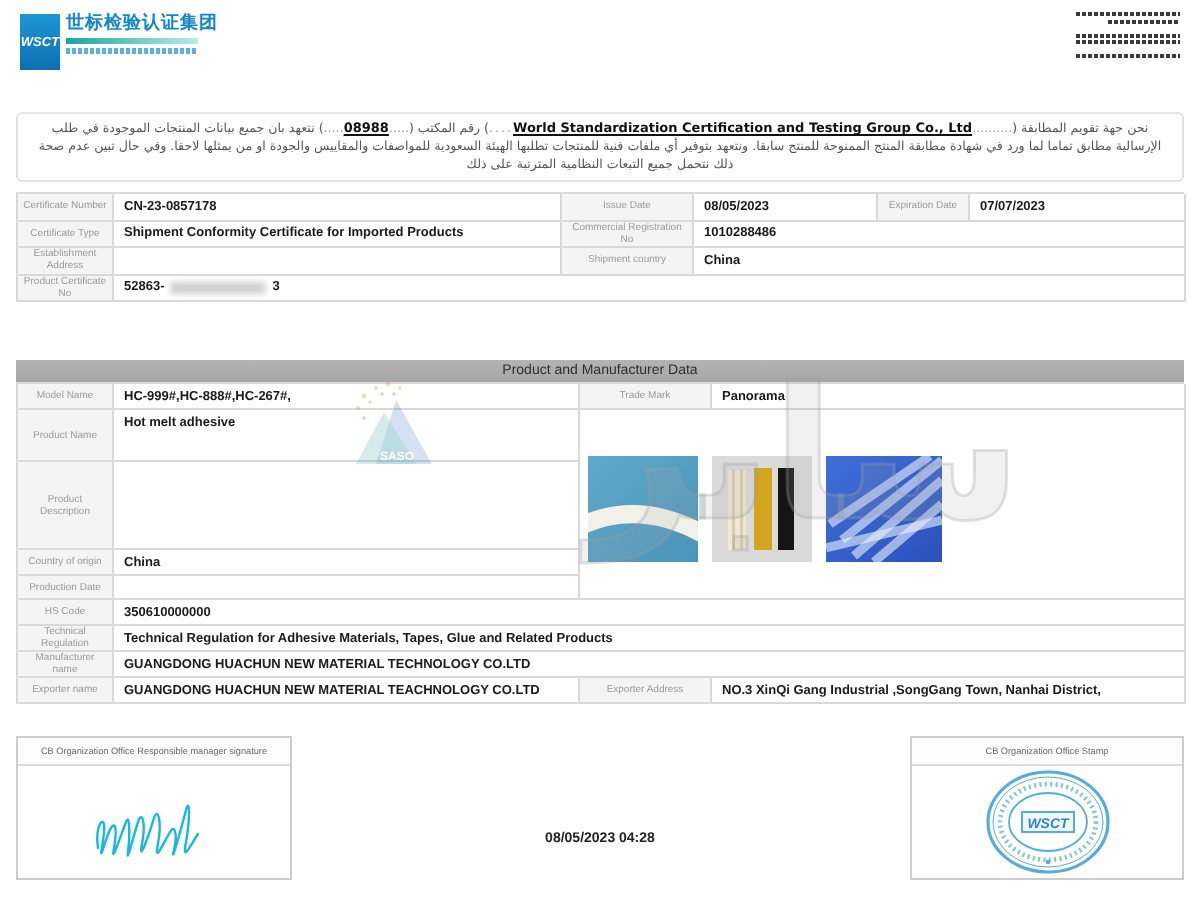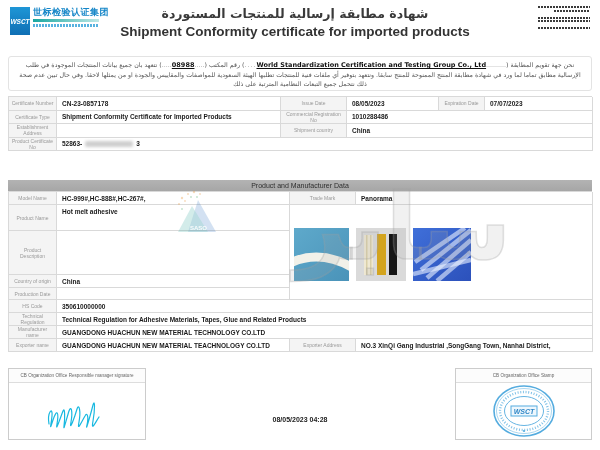--- a/index.html
+++ b/index.html
@@ -64,24 +64,20 @@
 <div class="page">
 
   <div class="hdr">
     <div class="logo">
       <div class="logo-sq">WSCT</div>
       <div>
         <div class="logo-cn">世标检验认证集团</div>
         <div class="logo-bar"></div>
         <div class="logo-sub"></div>
       </div>
-    </div>
-    <div class="titles">
-      <div class="title-ar">شهادة مطابقة إرسالية للمنتجات المستوردة</div>
-      <div class="title-en">Shipment Conformity certificate for imported products</div>
     </div>
     <div class="hdr-contact">
       <div class="hc-block">
           <div class="hc-line"></div>
           <div class="hc-line short"></div>
         </div>
       <div class="hc-block">
           <div class="hc-line"></div>
           <div class="hc-line"></div>
         </div>

